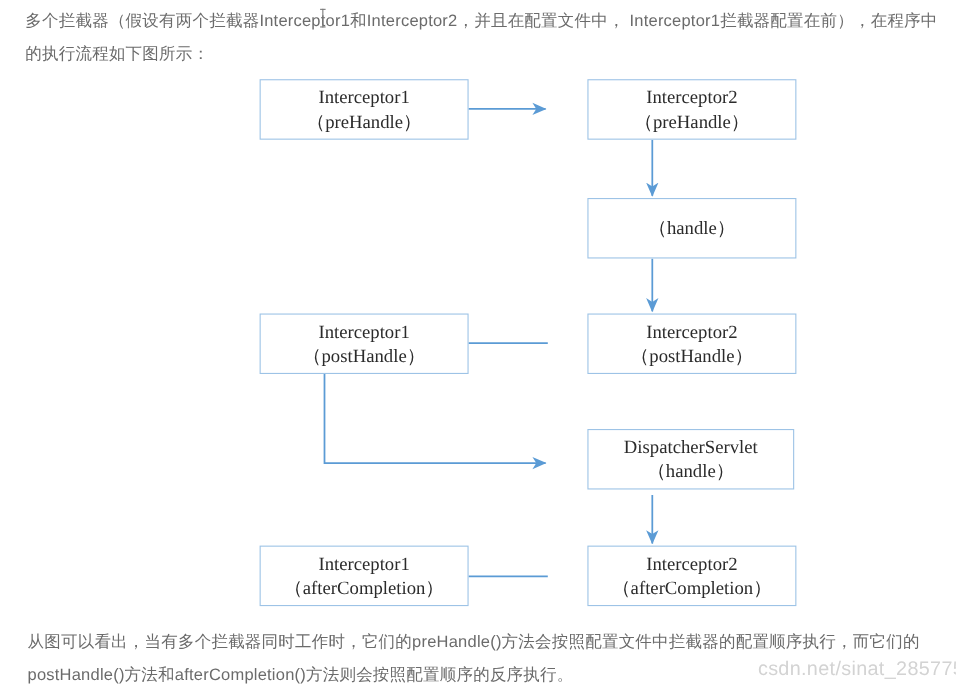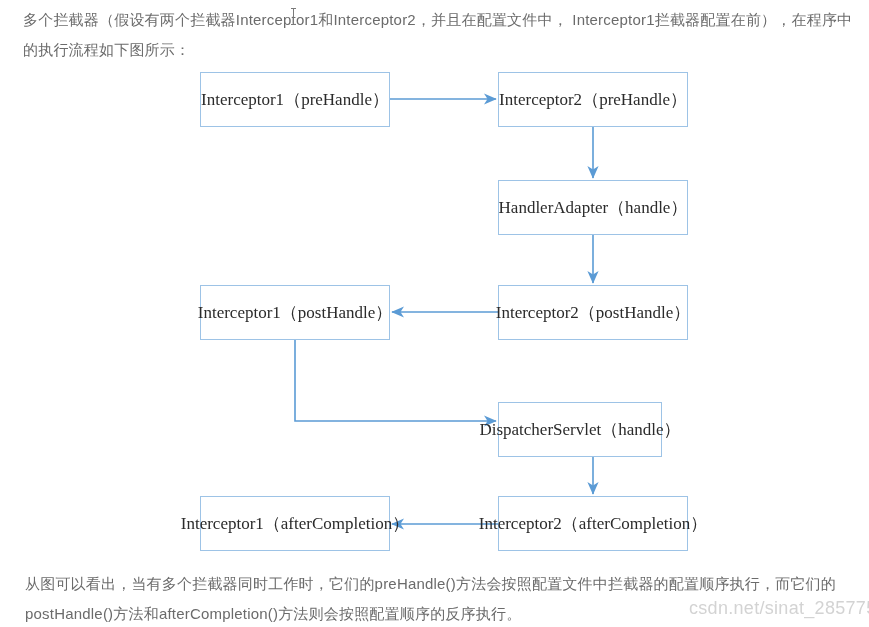--- a/index.html
+++ b/index.html
@@ -70,27 +70,29 @@
     left: 0;
     top: 0;
   }
 
   .node {
     position: absolute;
     box-sizing: border-box;
     border: 1px solid #9dc3e6;
     background: #ffffff;
     display: flex;
+    flex-direction: column;
     align-items: center;
     justify-content: center;
     font-family: "Liberation Serif", serif;
     color: #2b2b2b;
     font-size: 17px;
     line-height: 22px;
     text-align: center;
+    margin-left: 36px;
   }
   .node .line2 { white-space: nowrap; }
 
   
   #watermark {
     position: absolute;
     left: 689px;
     top: 598px;
     color: #d3d3d3;
     font-size: 18px;
@@ -134,35 +136,34 @@
     <div class="line1">Interceptor1</div>
     <div class="line2">（preHandle）</div>
   </div>
 
   <div class="node" style="left:498px; top:72px; width:190px; height:55px;">
     <div class="line1">Interceptor2</div>
     <div class="line2">（preHandle）</div>
   </div>
 
   <div class="node" style="left:498px; top:180px; width:190px; height:55px;">
-    <div class="line1">HandlerAdapter</div>
     <div class="line2">（handle）</div>
   </div>
 
   <div class="node" style="left:200px; top:285px; width:190px; height:55px;">
     <div class="line1">Interceptor1</div>
     <div class="line2">（postHandle）</div>
   </div>
 
   <div class="node" style="left:498px; top:285px; width:190px; height:55px;">
     <div class="line1">Interceptor2</div>
     <div class="line2">（postHandle）</div>
   </div>
 
-  <div class="node" style="left:498px; top:402px; width:164px; height:55px;font-family:Liberation Serif, serif;">
+  <div class="node" style="left:498px; top:390px; width:188px; height:55px;font-family:Liberation Serif, serif;">
     <div class="line1">DispatcherServlet</div>
     <div class="line2">（handle）</div>
   </div>
 
   <div class="node" style="left:200px; top:496px; width:190px; height:55px;">
     <div class="line1">Interceptor1</div>
     <div class="line2">（afterCompletion）</div>
   </div>
 
   <div class="node" style="left:498px; top:496px; width:190px; height:55px;">

